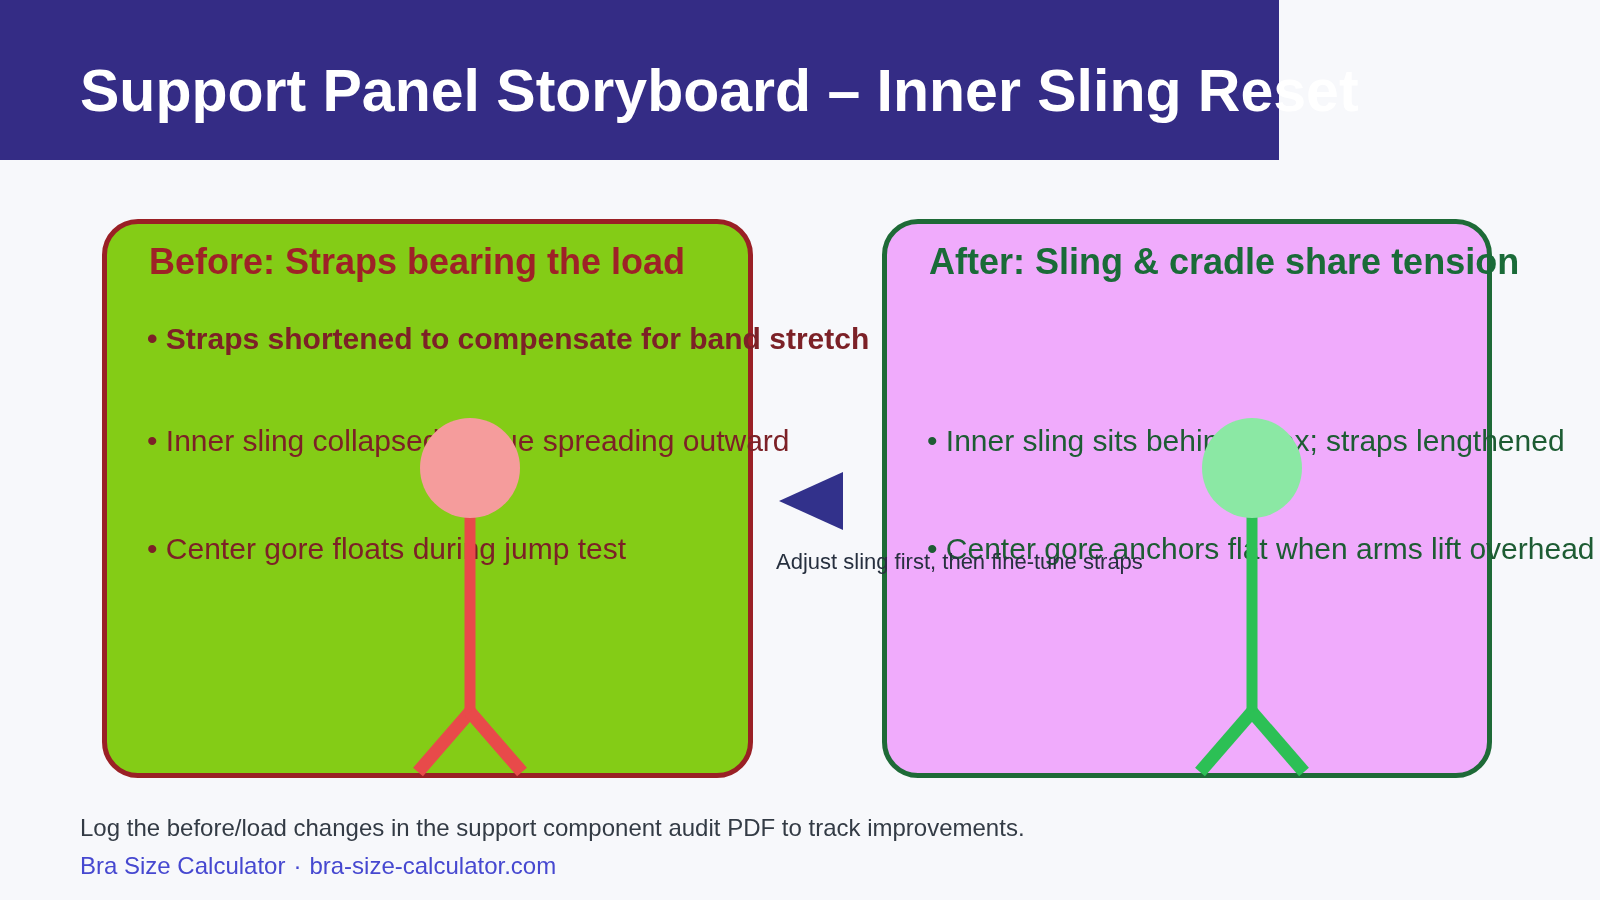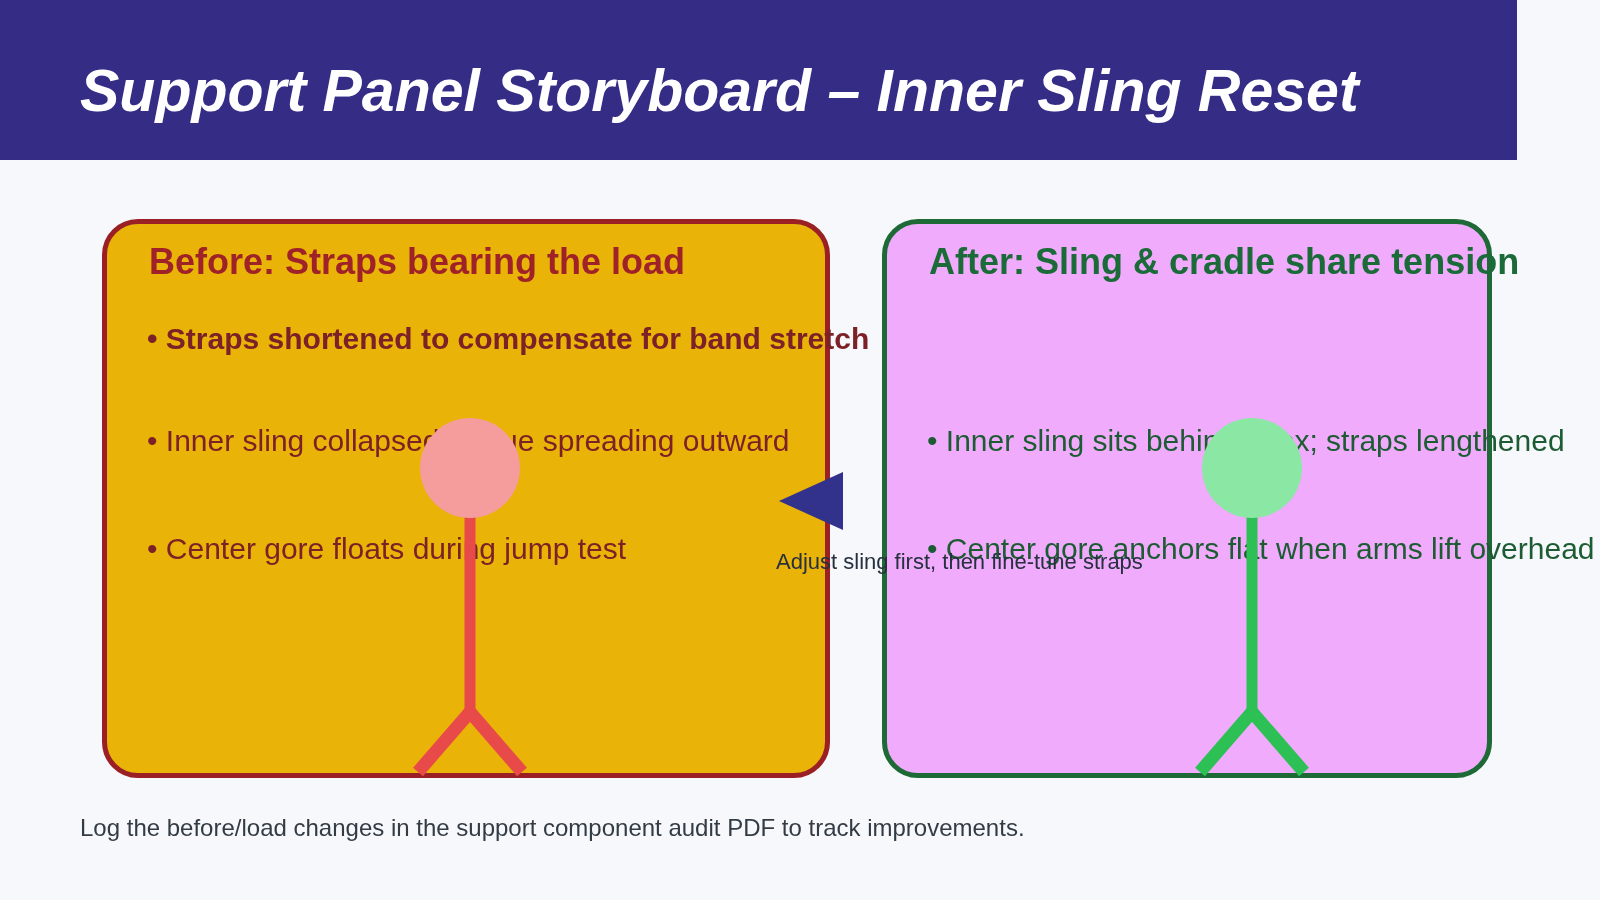--- a/index.html
+++ b/index.html
@@ -6,36 +6,35 @@
   body {
     width: 1600px; height: 900px;
     overflow: hidden;
     background: #f7f8fb;
     font-family: "Liberation Sans", sans-serif;
   }
   #stage { position: relative; width: 1600px; height: 900px; }
 
   
   .titlebar {
-    position: absolute; left: 0; top: 0; width: 1517px; height: 160px;
+    position: absolute; left: 0; top: 0; width: 1279px; height: 160px;
     background: #342c85;
-    font-style: italic;
   }
   .titlebar h1 {
     position: absolute; left: 80px; top: 58px; margin: 0;
     font-size: 59px; line-height: 66px; font-weight: bold;
     color: #ffffff; white-space: nowrap;
   }
 
   
   .panel {
     position: absolute; top: 219px; height: 559px;
     border-radius: 36px; border: 5px solid; box-sizing: border-box;
   }
-  .panel-before { left: 102px; width: 728px; background: #eab308; border-color: #9a2025; }
+  .panel-before { left: 102px; width: 651px; background: #84cc16; border-color: #9a2025; }
   .panel-after  { left: 882px; width: 610px; background: #f0abfc; border-color: #1e6a37; }
 
   .panel-title {
     position: absolute; left: 42px; top: 16px; margin: 0;
     font-size: 36px; line-height: 43px; font-weight: bold; white-space: nowrap;
   }
   .panel-before .panel-title { color: #9e2227; }
   .panel-after  .panel-title { color: #1a6b38; }
 
   .line {
@@ -114,14 +113,19 @@
     <line class="limb limb-leg" x1="105" y1="312" x2="53" y2="372"></line>
     <line class="limb limb-leg" x1="105" y1="312" x2="157" y2="372"></line>
     <circle class="head" cx="105" cy="68" r="50"></circle>
   </svg>
 
   <div class="arrow"></div>
   <div class="arrow-label">Adjust sling first, then fine-tune straps</div>
 
   <p class="note">Log the before/load changes in the support component audit PDF to track improvements.</p>
 
+  <div class="footer-link">
+    <span>Bra Size Calculator</span>
+    <span>·</span>
+    <span>bra-size-calculator.com</span>
+  </div>
 
 </div>
 
 </body></html>

